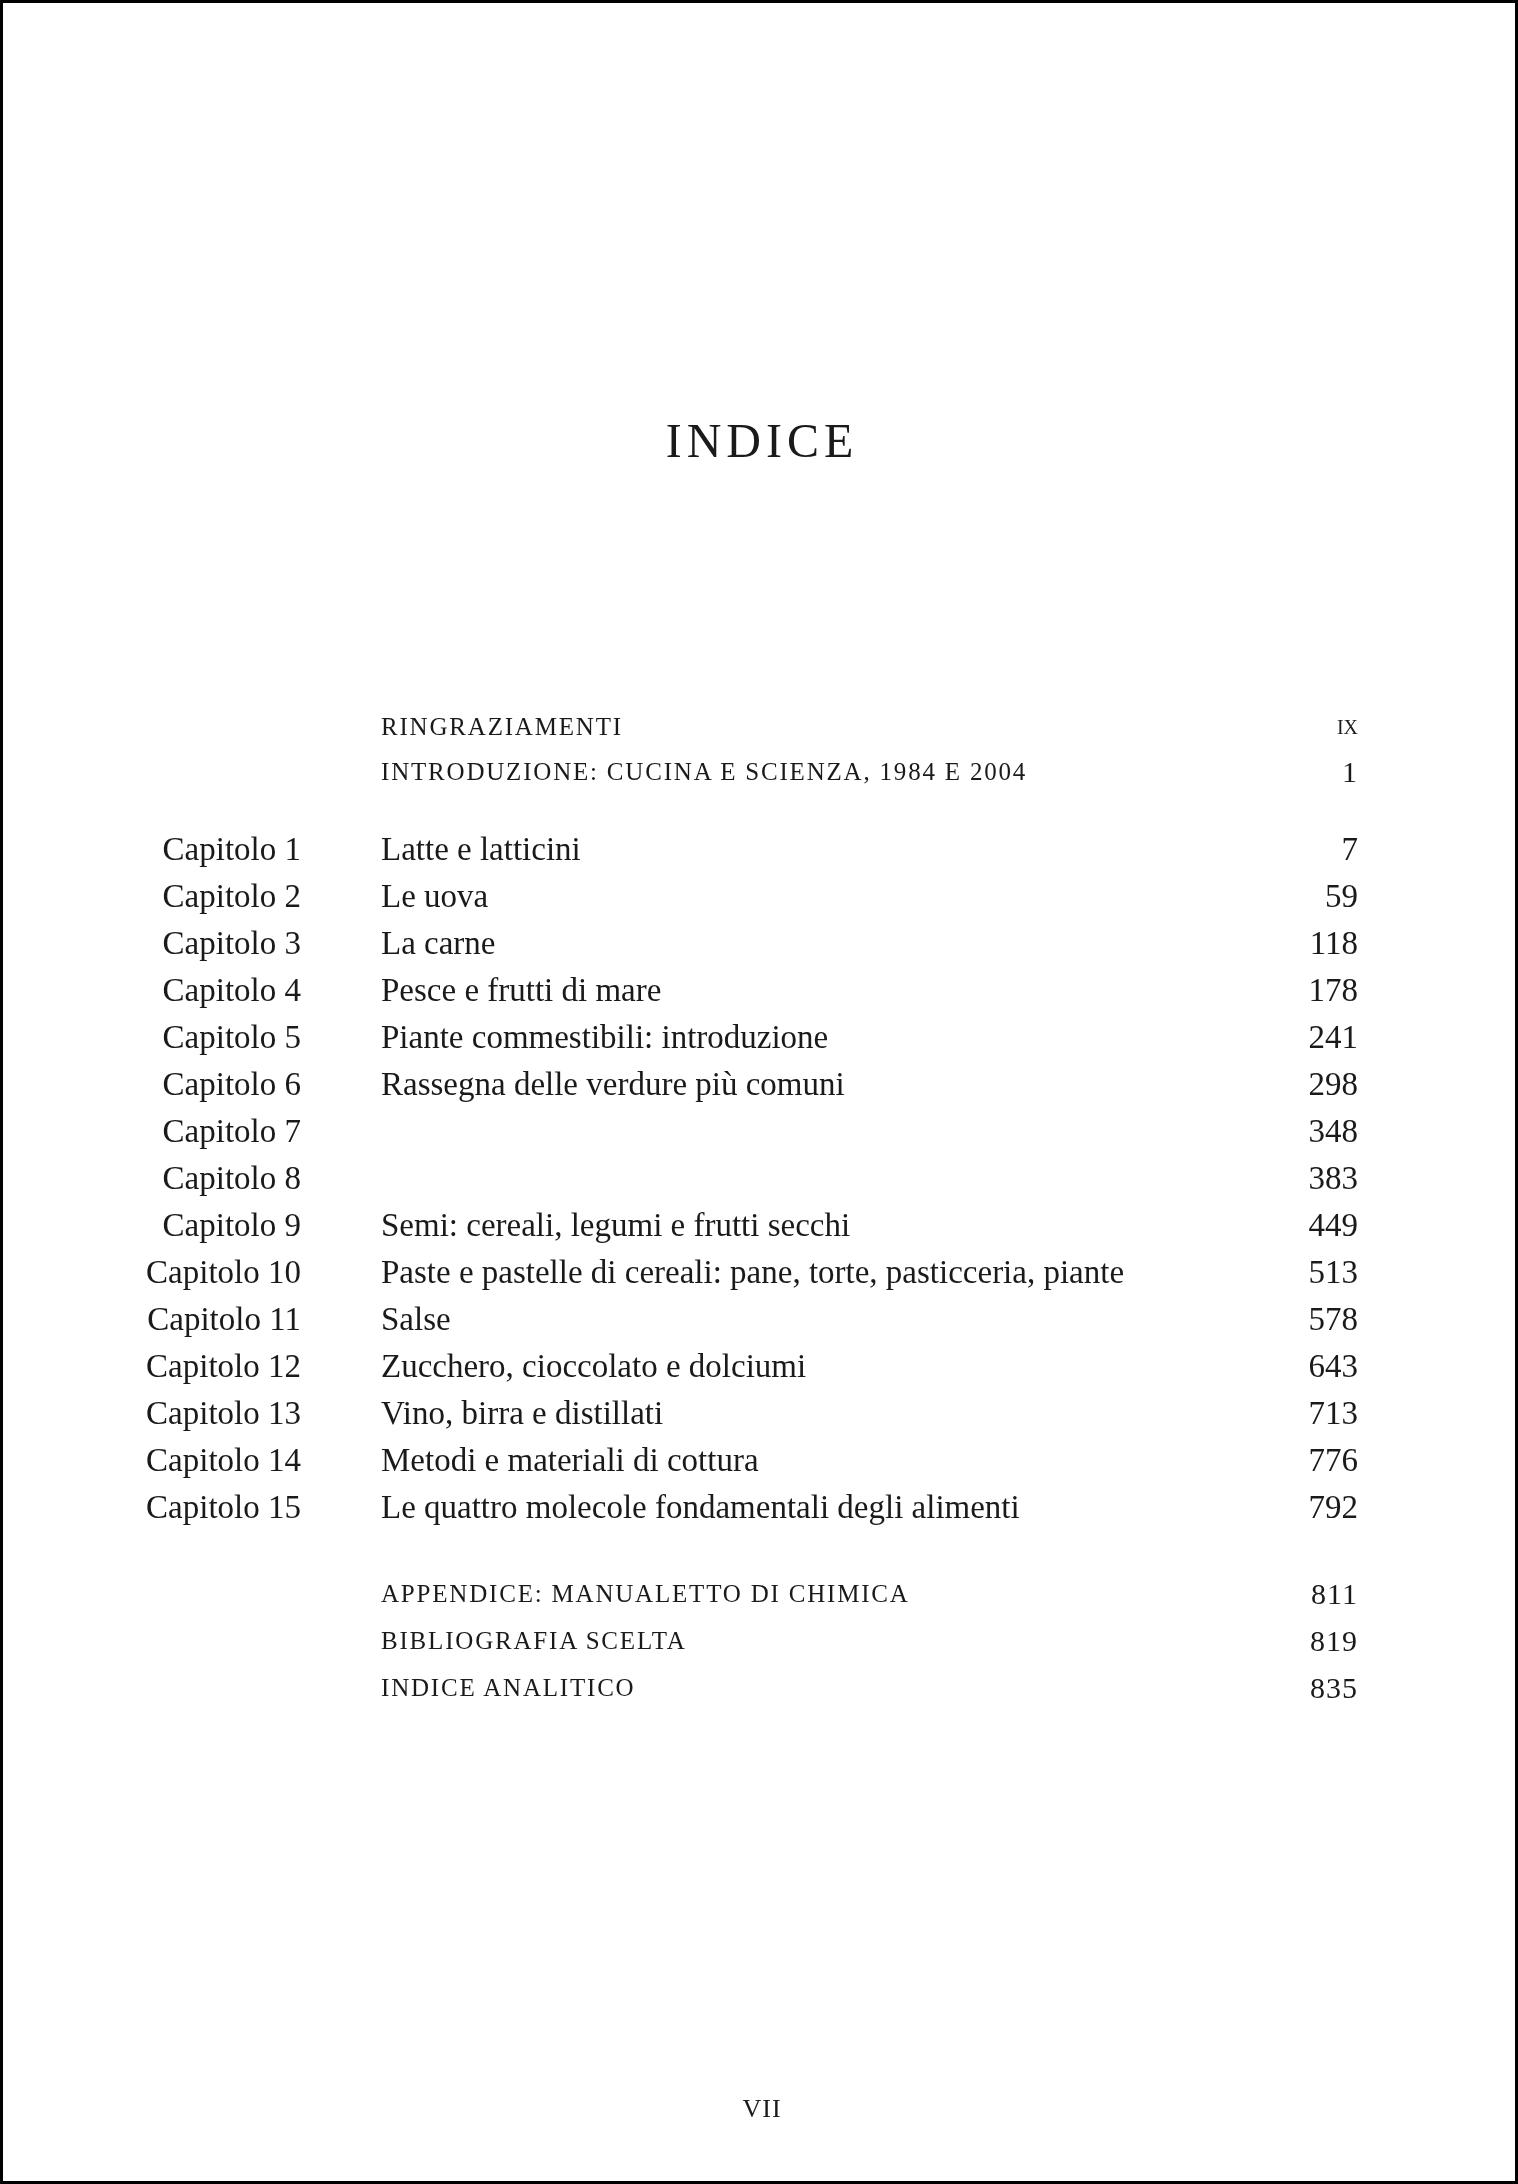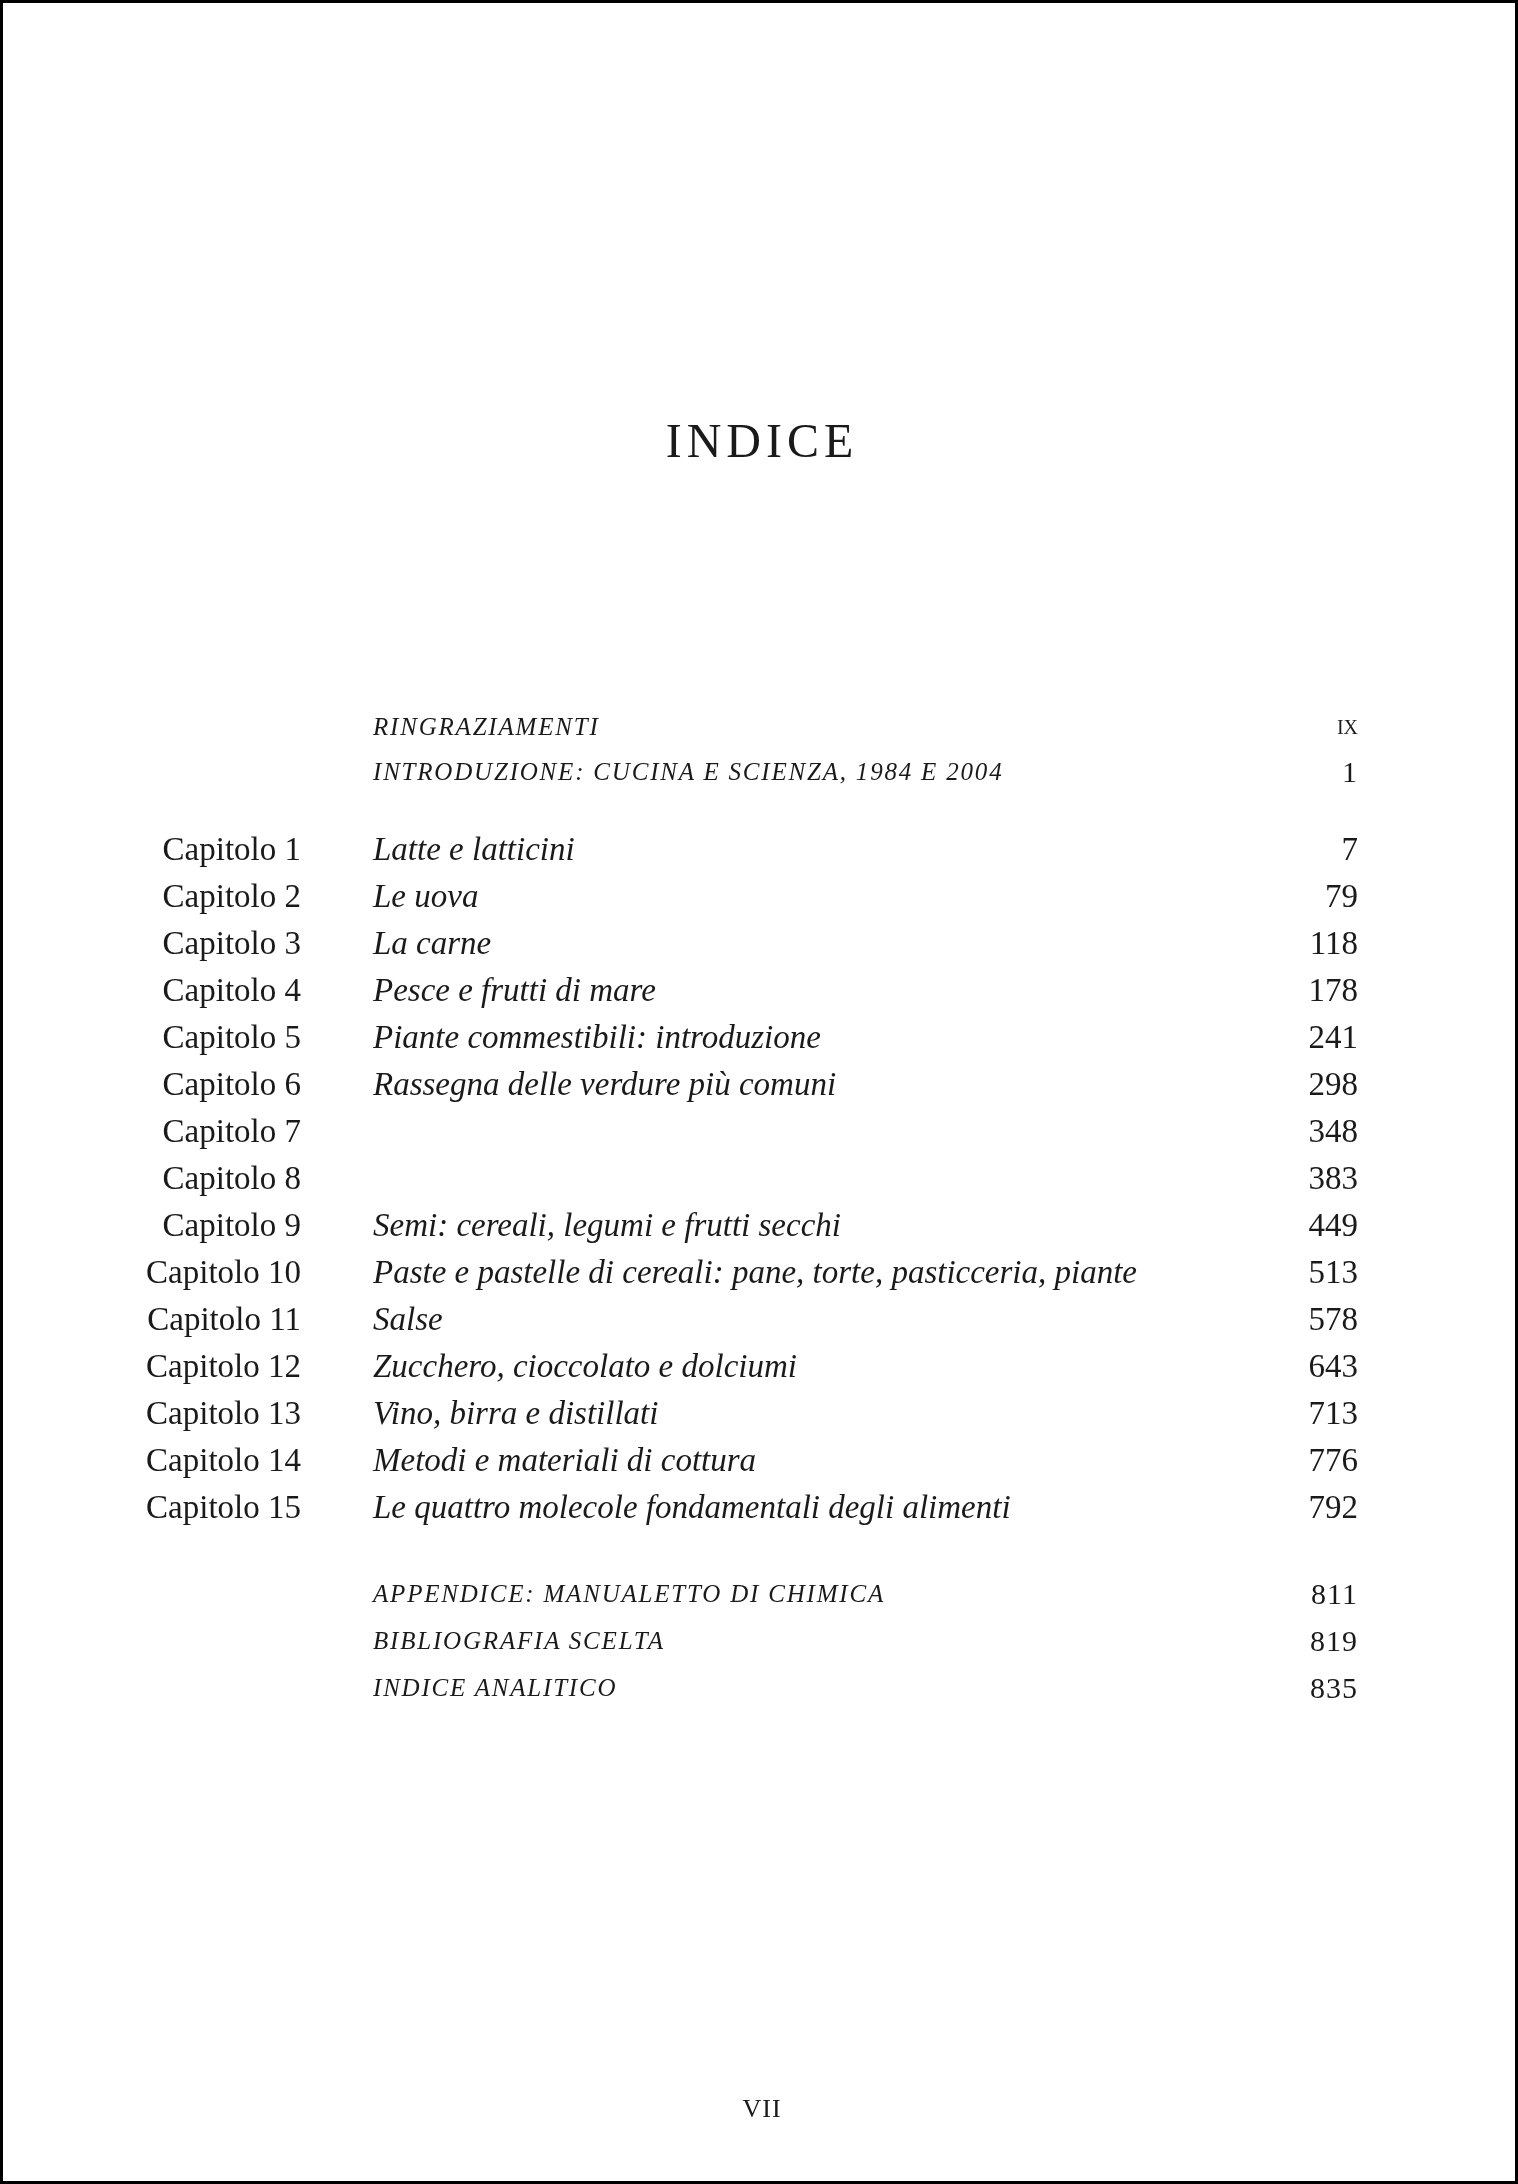--- a/index.html
+++ b/index.html
@@ -50,23 +50,22 @@
       font-size: 33px;
     }
     .row .label {
       position: absolute;
       right: 1220px; 
       white-space: nowrap;
       text-align: right;
     }
     .row .entry {
       position: absolute;
-      left: 370px;
+      left: 378px;
       white-space: nowrap;
-      font-style: italic;
     }
     .row .page-num {
       position: absolute;
       right: 163px; 
       white-space: nowrap;
       text-align: right;
     }
     .row.sc {
       font-size: 25px;
       letter-spacing: 1.8px;
@@ -113,21 +112,21 @@
     </div>
 
     <div class="row" style="top:823px;">
       <span class="label">Capitolo 1</span>
       <span class="entry">Latte e latticini</span>
       <span class="page-num">7</span>
     </div>
     <div class="row" style="top:870px;">
       <span class="label">Capitolo 2</span>
       <span class="entry">Le uova</span>
-      <span class="page-num">79</span>
+      <span class="page-num">59</span>
     </div>
     <div class="row" style="top:917px;">
       <span class="label">Capitolo 3</span>
       <span class="entry">La carne</span>
       <span class="page-num">118</span>
     </div>
     <div class="row" style="top:964px;">
       <span class="label">Capitolo 4</span>
       <span class="entry">Pesce e frutti di mare</span>
       <span class="page-num">178</span>

